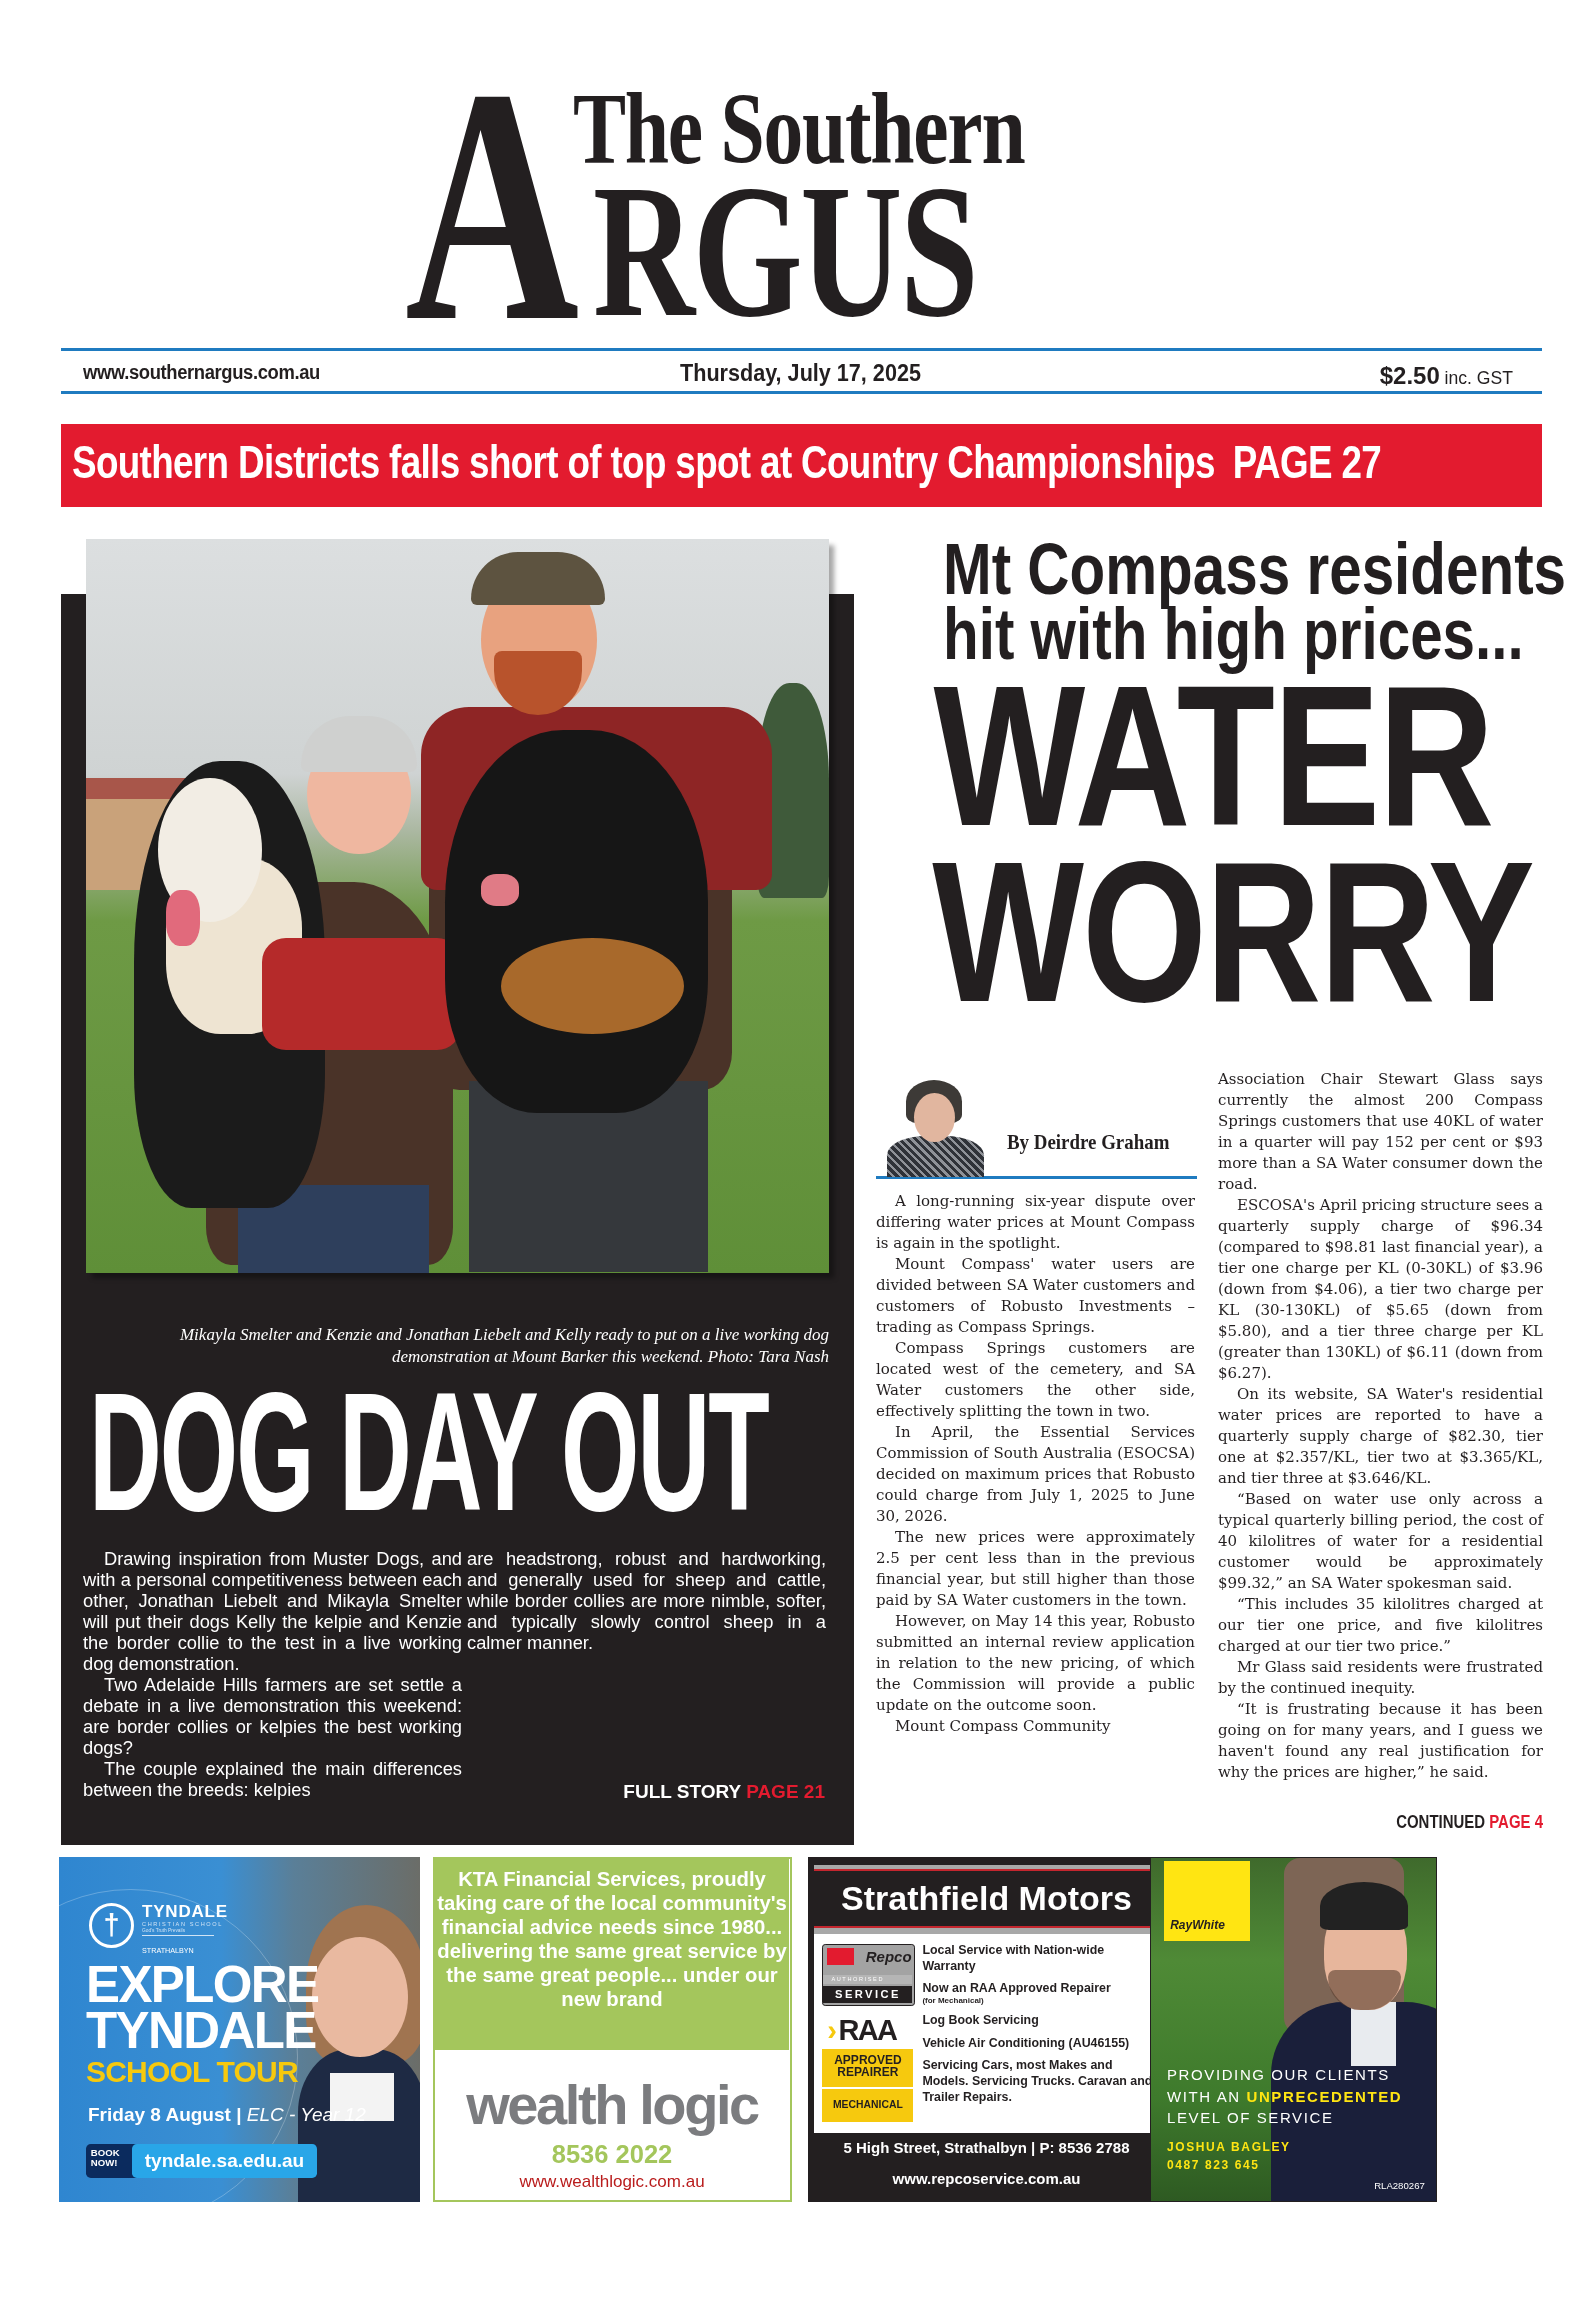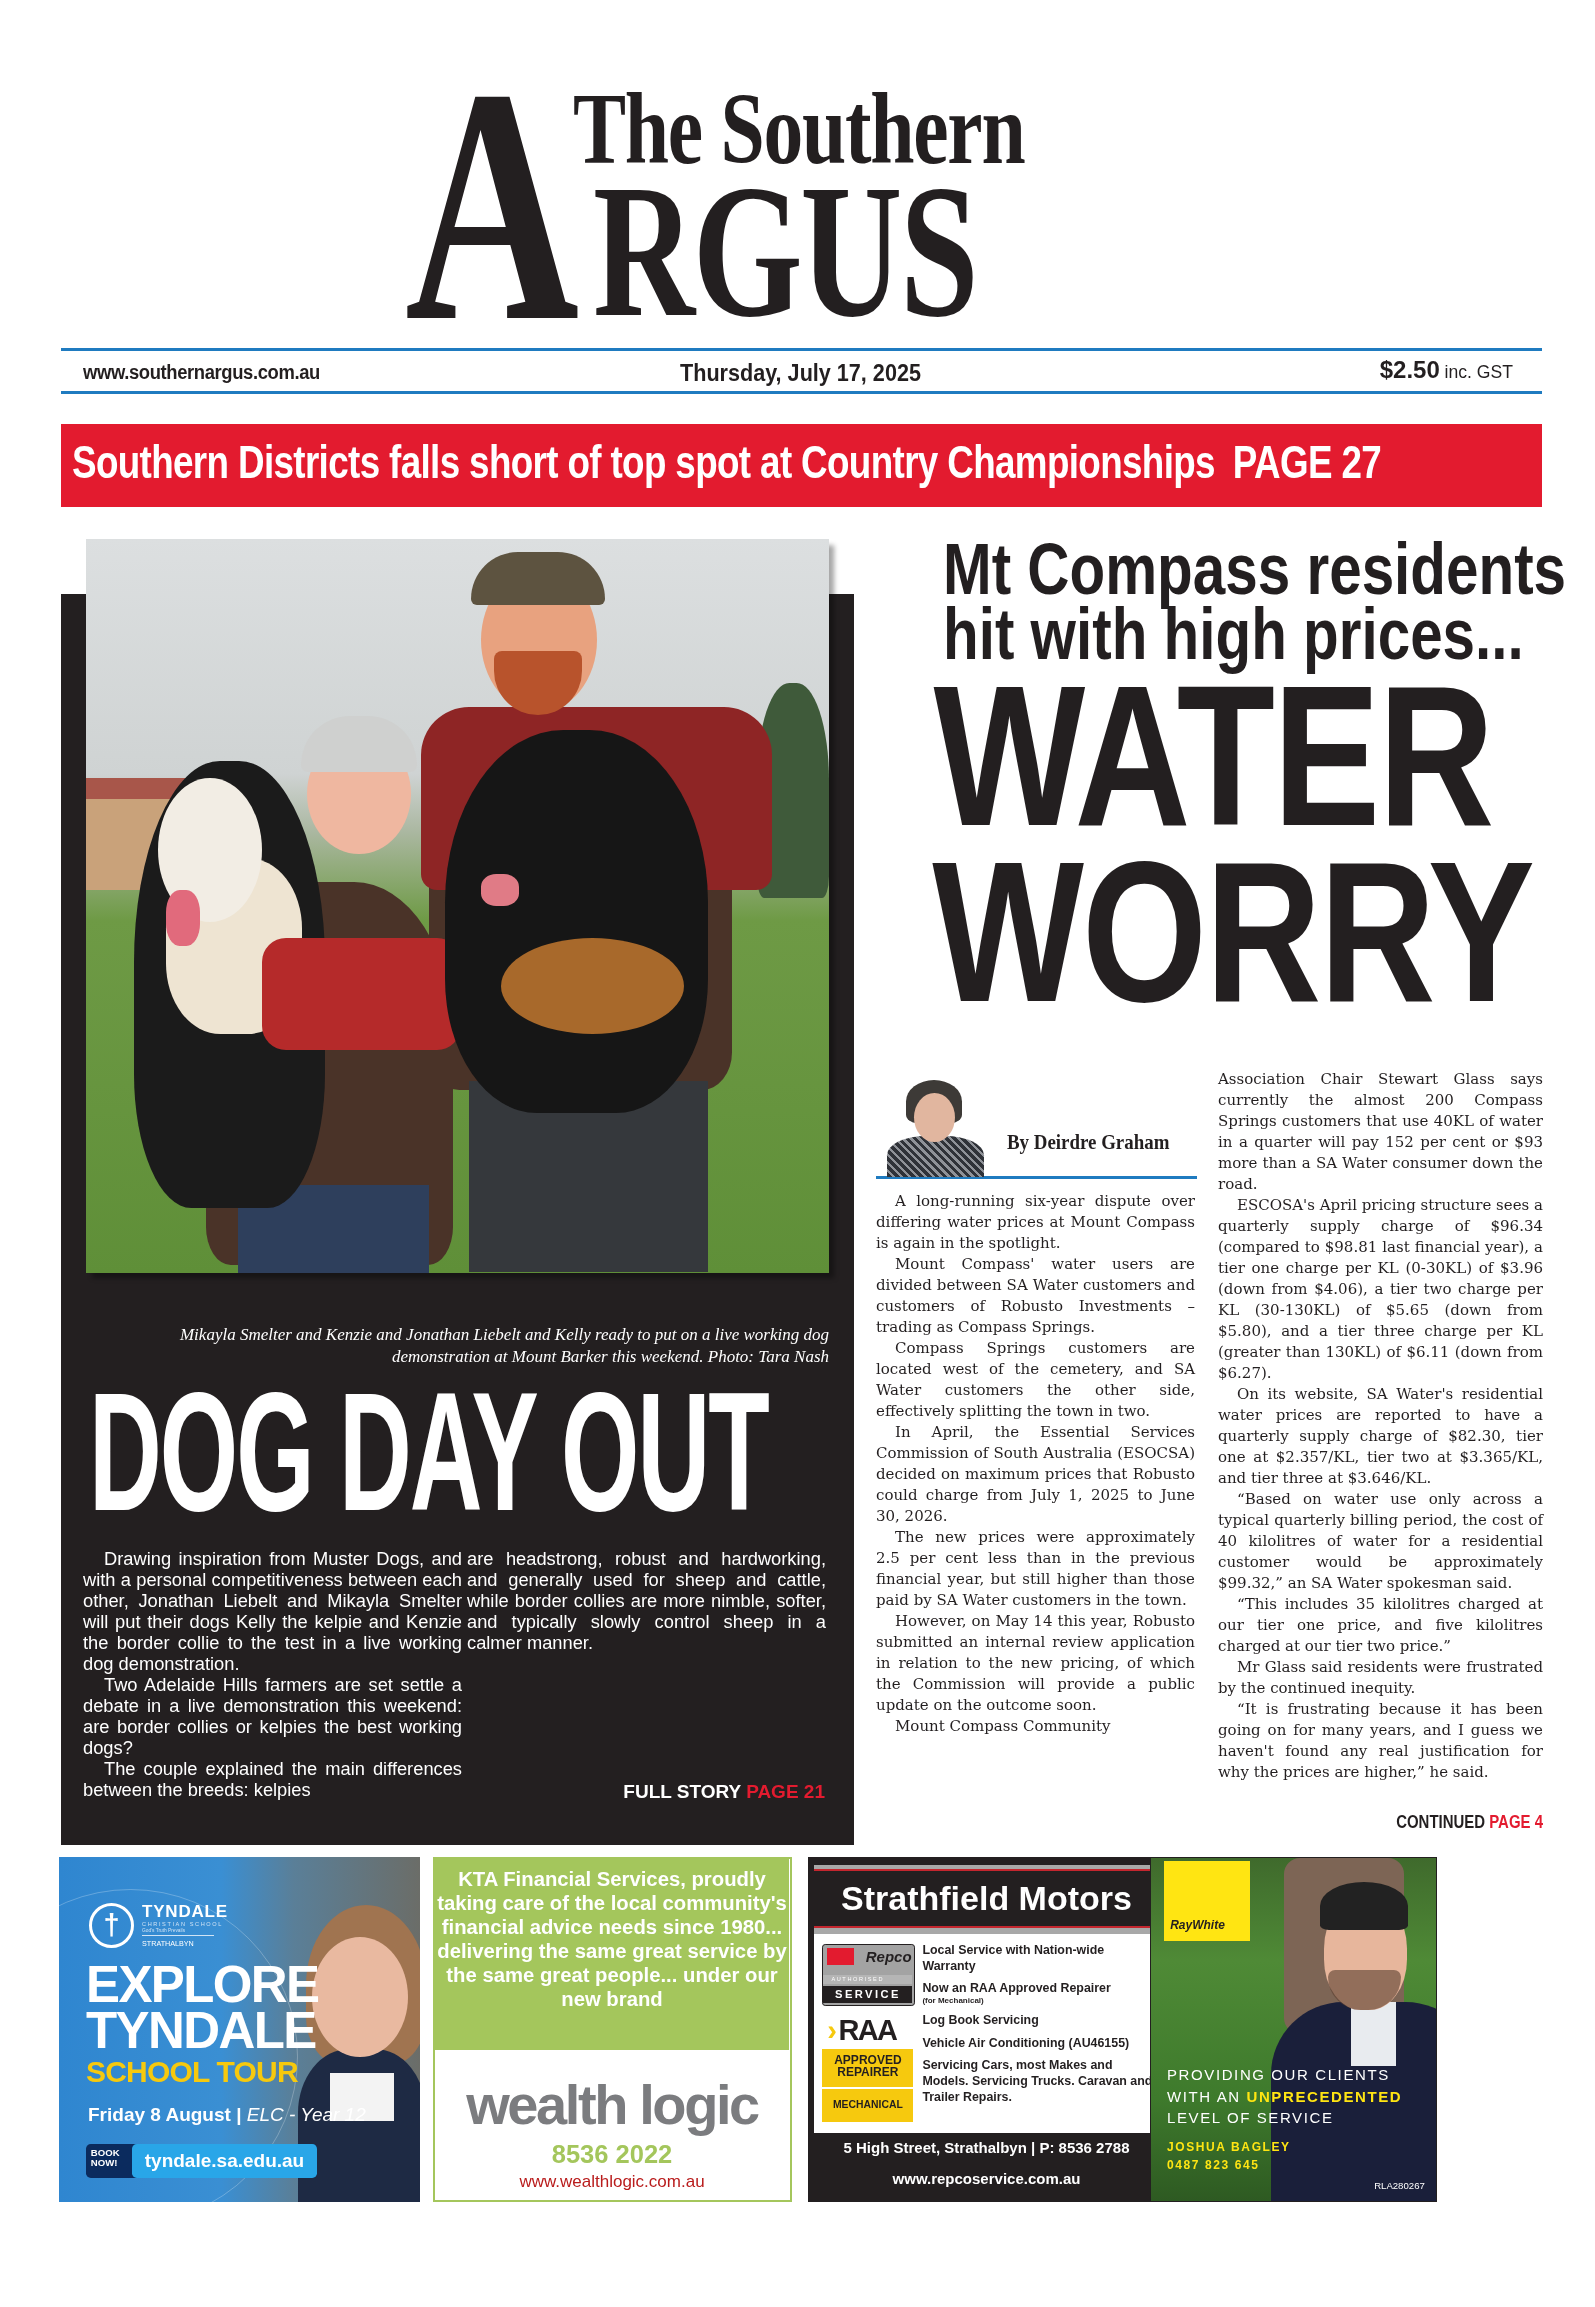--- a/index.html
+++ b/index.html
@@ -8,21 +8,21 @@
 
     
     .masthead { position: absolute; left: 399px; top: 73px; width: 798px; height: 263px; }
     .mast-a { position: absolute; left: 6.4px; top: 0; font-family: "Liberation Serif", serif; font-weight: bold; font-size: 335px; line-height: 263px; color: #231f20; transform: scaleX(0.72); transform-origin: left top; letter-spacing: -8px; }
     .mast-top { position: absolute; left: 174px; top: 0; font-family: "Liberation Serif", serif; font-weight: bold; font-size: 102px; line-height: 112px; color: #231f20; transform: scaleX(0.78); transform-origin: left top; white-space: nowrap; letter-spacing: -1.6px; }
     .mast-bottom { position: absolute; left: 194px; top: 94px; font-family: "Liberation Serif", serif; font-weight: bold; font-size: 191px; line-height: 168px; color: #231f20; transform: scaleX(0.74); transform-origin: left top; white-space: nowrap; letter-spacing: -3.2px; }
 
     .dateline { position: absolute; left: 61px; top: 348px; width: 1481px; height: 46px; border-top: 3.2px solid #1f7bc0; border-bottom: 3.2px solid #1f7bc0; }
     .dl-url { position: absolute; left: 22.3px; top: 9.6px; font-size: 20px; font-weight: bold; letter-spacing: -0.4px; transform: scaleX(0.92); transform-origin: left; }
     .dl-date { position: absolute; left: 619px; top: 8px; font-size: 24px; font-weight: bold; transform: scaleX(0.9); transform-origin: left; }
-    .dl-price { position: absolute; right: 29px; top: 5px; font-size: 24px; font-weight: bold; }
+    .dl-price { position: absolute; right: 29px; top: 11px; font-size: 24px; font-weight: bold; }
     .dl-price small { font-size: 17.6px; font-weight: normal; margin-left: 4.8px; }
 
     
     .banner { position: absolute; left: 61px; top: 424px; width: 1481px; height: 83px; background: #e31b2f; color: #fff; }
     .banner-text { position: absolute; left: 11.2px; top: 11.2px; font-size: 46px; font-weight: bold; white-space: nowrap; transform: scaleX(0.80); transform-origin: left top; letter-spacing: -0.8px; }
     .banner-page { margin-left: 22.3px; }
 
     
     .dogbox { position: absolute; left: 61px; top: 594px; width: 793px; height: 1251px; background: #231f20; }
     .dogphoto { position: absolute; left: 86px; top: 539px; width: 743px; height: 734px; overflow: hidden;
@@ -76,21 +76,21 @@
     .continued { position: absolute; left: 1356px; top: 1812px; width: 187px; text-align: right; font-weight: bold; font-size: 17.6px; transform: scaleX(0.85); transform-origin: right; }
 
     
     .ad { position: absolute; top: 1857px; height: 345px; overflow: hidden; }
     .ad-tyndale { left: 59px; width: 361px; background: linear-gradient(90deg, #2f86d0 0%, #3a8fd3 45%, #5a7f98 65%, #6b6d68 100%); }
     .tyn-circle { position: absolute; left: -96px; top: 32px; width: 335px; height: 335px; border: 1.6px solid rgba(255,255,255,0.25); border-radius: 50%; }
     .tyn-logo { position: absolute; left: 30px; top: 46px; width: 45px; height: 45px; border: 3.2px solid #fff; border-radius: 50%; color: #fff; text-align: center; font-size: 29px; line-height: 38px; font-weight: bold; }
     .tyn-name { position: absolute; left: 83px; top: 45px; color: #fff; font-weight: bold; font-size: 17px; letter-spacing: 0.8px; }
     .tyn-sub { position: absolute; left: 83px; top: 64px; color: #cfe3f5; font-size: 5.6px; letter-spacing: 1.6px; }
     .tyn-motto { position: absolute; left: 83px; top: 71px; color: #cfe3f5; font-size: 4.8px; }
-    .tyn-town { position: absolute; left: 83px; top: 78px; color: #fff; font-size: 7.2px; border-top: 0.8px solid #cfe3f5; padding-top: 3px; width: 72px; }
+    .tyn-town { position: absolute; left: 83px; top: 78px; color: #fff; font-size: 7.2px; border-top: 0.8px solid #cfe3f5; padding-top: 10px; width: 72px; }
     .tyn-h1 { position: absolute; left: 27px; top: 105px; color: #fff; font-weight: bold; font-size: 51px; line-height: 46px; letter-spacing: -1.6px; }
     .tyn-h2 { position: absolute; left: 27px; top: 198px; color: #f6c90e; font-weight: bold; font-size: 30px; letter-spacing: -0.8px; }
     .tyn-date { position: absolute; left: 29px; top: 247px; color: #fff; font-size: 19px; font-weight: bold; white-space: nowrap; }
     .tyn-date em { font-weight: normal; }
     .tyn-book { position: absolute; left: 27px; top: 287px; width: 231px; height: 34px; background: #0b2b5e; border-radius: 4.8px; }
     .tyn-book-label { position: absolute; left: 4.8px; top: 4px; color: #fff; font-size: 9.6px; line-height: 10.4px; font-weight: bold; width: 40px; }
     .tyn-book-url { position: absolute; left: 46px; top: 0; height: 34px; width: 185px; background: #29a6e8; border-radius: 4.8px; color: #fff; font-size: 19px; font-weight: bold; line-height: 34px; text-align: center; }
     .tyn-girl { position: absolute; left: 239px; top: 48px; width: 128px; height: 303px; }
     .tyn-girl .hair { position: absolute; left: 8px; top: 0; width: 120px; height: 160px; background: #a07450; border-radius: 50% 50% 30% 30%; }
     .tyn-girl .face { position: absolute; left: 14.4px; top: 32px; width: 96px; height: 120px; background: #e9b9a0; border-radius: 50%; }

